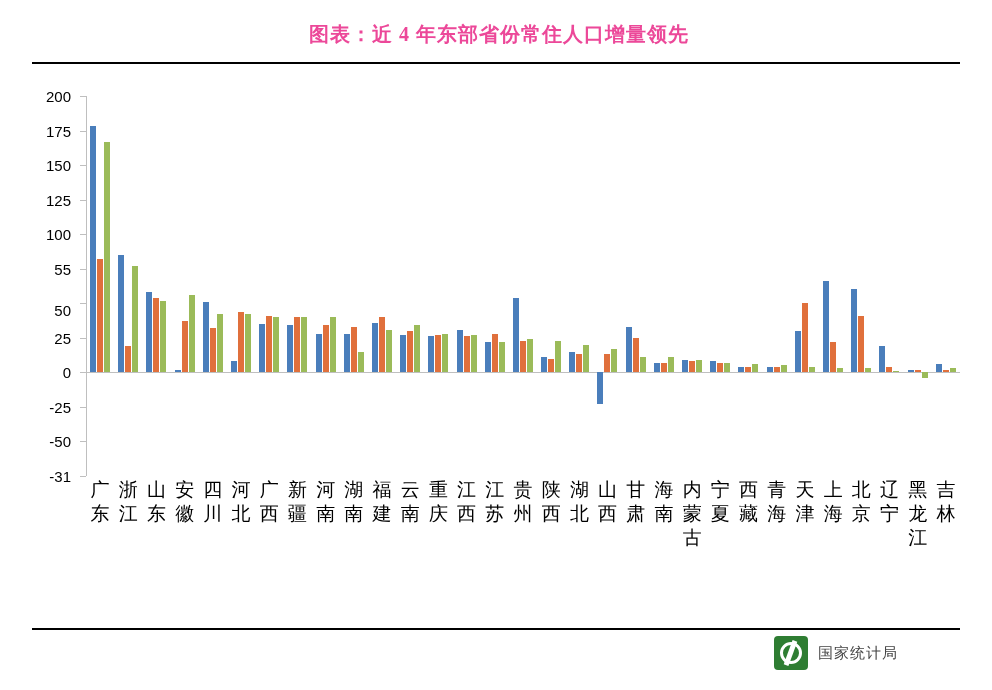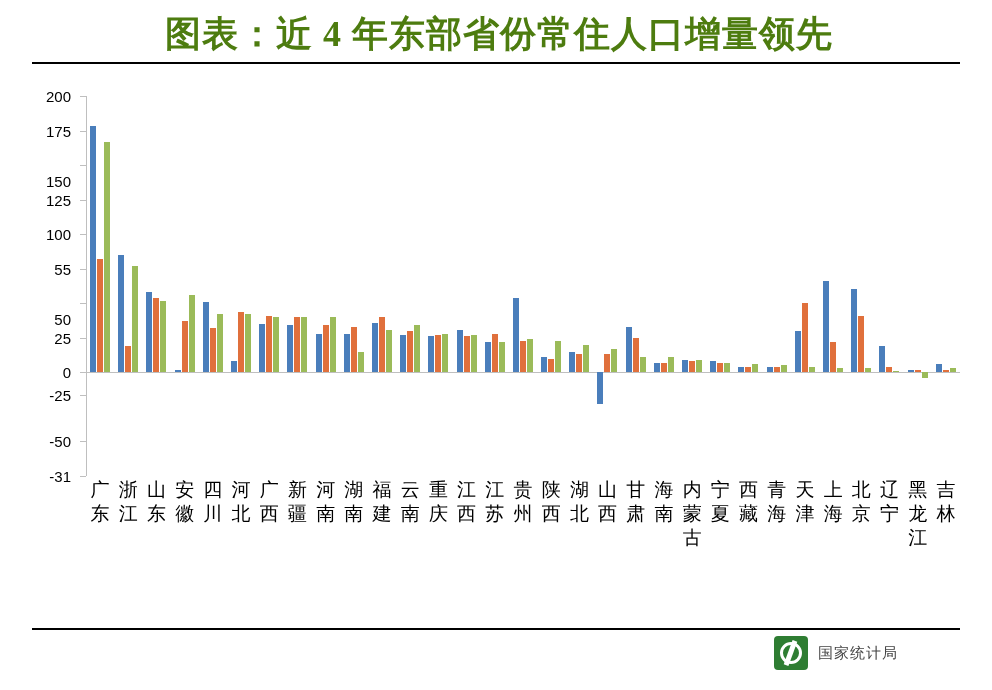--- a/index.html
+++ b/index.html
@@ -25,23 +25,23 @@
     left: 32px;
     top: 8px;
     width: 928px;
     height: 52px;
     display: flex;
     align-items: center;
     justify-content: center;
   }
   .title-text {
     font-family: "Liberation Serif", serif;
-    font-size: 36px;
+    font-size: 20px;
     font-weight: bold;
-    color: #4d7c0f;
+    color: #ec4899;
     letter-spacing: 1px;
     white-space: nowrap;
     margin-left: 6px;
   }
   .rule {
     position: absolute;
     left: 32px;
     width: 928px;
     height: 2px;
     background: #000;
@@ -226,42 +226,42 @@
   <div class="plot">
     <div class="axis-line y-axis"></div>
     <div id="yticks">
         <div class="tick" style="top: 0px;">
           <div class="ytick-label" style="top: 0px;">200</div>
         </div>
         <div class="tick" style="top: 34.5455px;">
           <div class="ytick-label" style="top: 0px;">175</div>
         </div>
         <div class="tick" style="top: 69.0909px;">
-          <div class="ytick-label" style="top: 16px;">150</div>
+          <div class="ytick-label" style="top: 0px;">150</div>
         </div>
         <div class="tick" style="top: 103.636px;">
           <div class="ytick-label" style="top: 0px;">125</div>
         </div>
         <div class="tick" style="top: 138.182px;">
           <div class="ytick-label" style="top: 0px;">100</div>
         </div>
         <div class="tick" style="top: 172.727px;">
           <div class="ytick-label" style="top: 0px;">55</div>
         </div>
         <div class="tick" style="top: 207.273px;">
-          <div class="ytick-label" style="top: 16px;">50</div>
+          <div class="ytick-label" style="top: 7px;">50</div>
         </div>
         <div class="tick" style="top: 241.818px;">
           <div class="ytick-label" style="top: 0px;">25</div>
         </div>
         <div class="tick" style="top: 276.364px;">
           <div class="ytick-label" style="top: 0px;">0</div>
         </div>
         <div class="axis-line zero-line" style="top: 276.364px;"></div>
-        <div class="tick" style="top: 299px;">
+        <div class="tick" style="top: 311px;">
           <div class="ytick-label" style="top: 0px;">-25</div>
         </div>
         <div class="tick" style="top: 345.455px;">
           <div class="ytick-label" style="top: 0px;">-50</div>
         </div>
         <div class="tick" style="top: 380px;">
           <div class="ytick-label" style="top: 0px;">-31</div>
         </div>
       </div>
     <div class="bars" id="bars">

